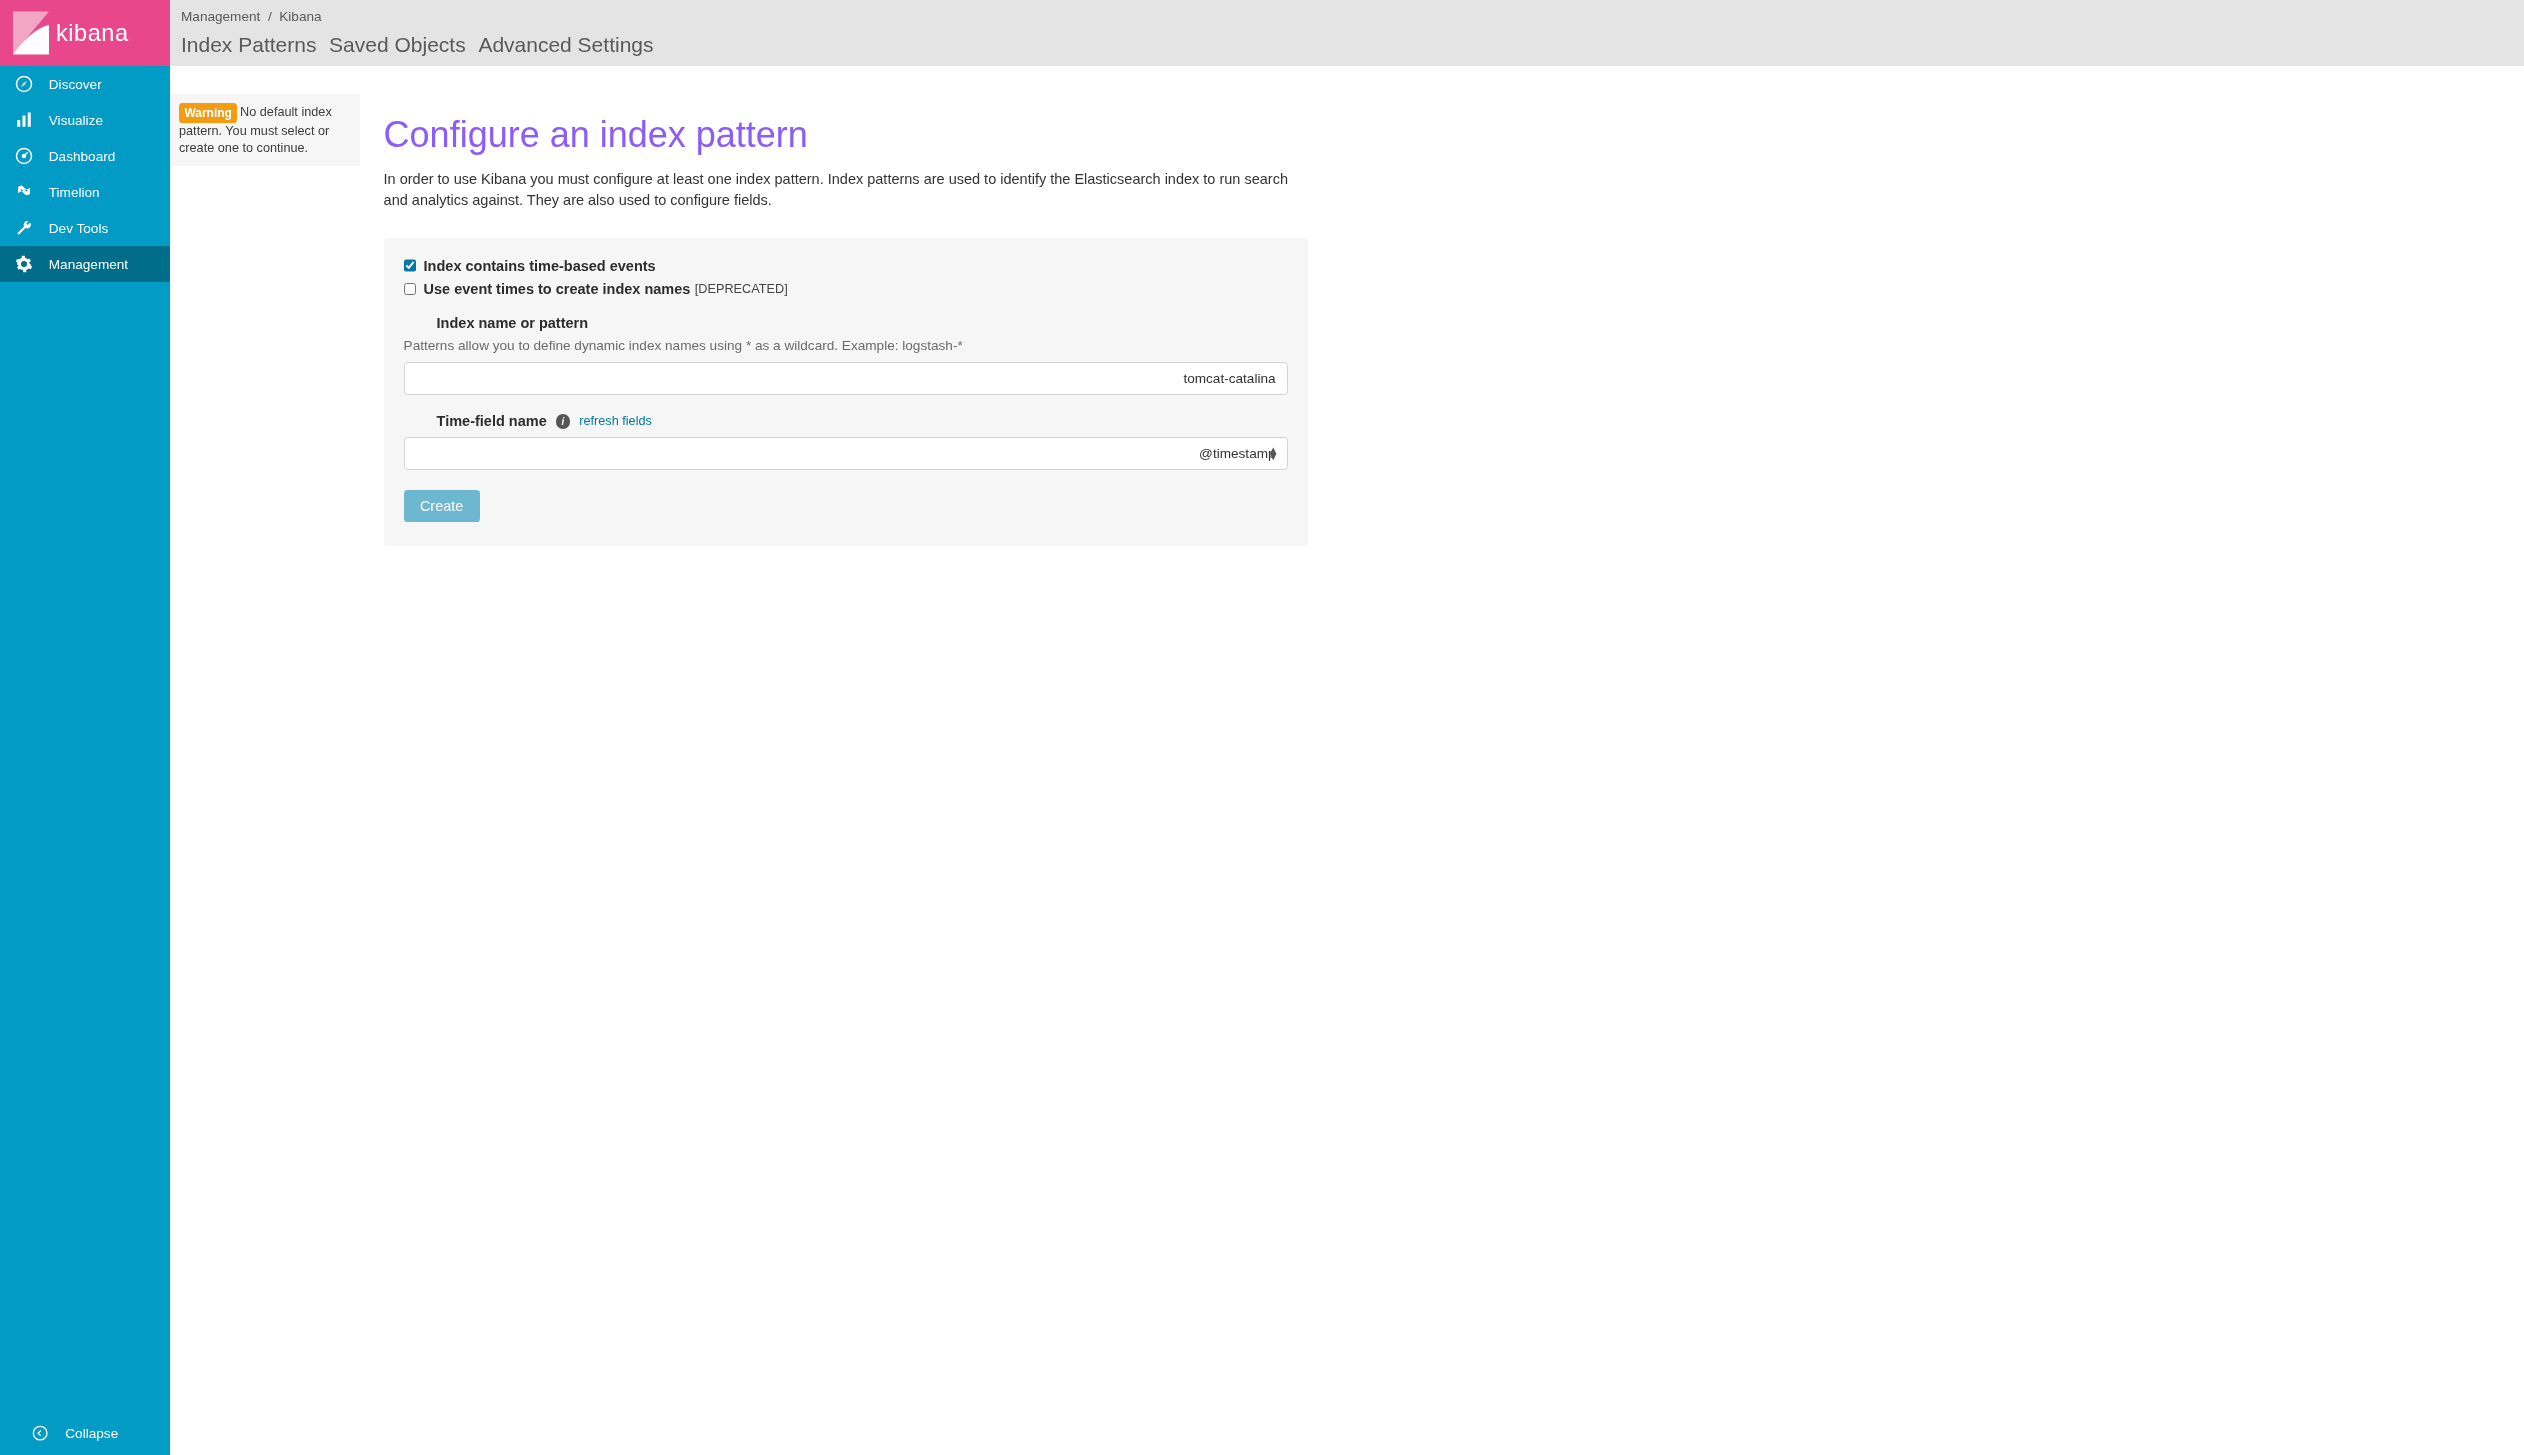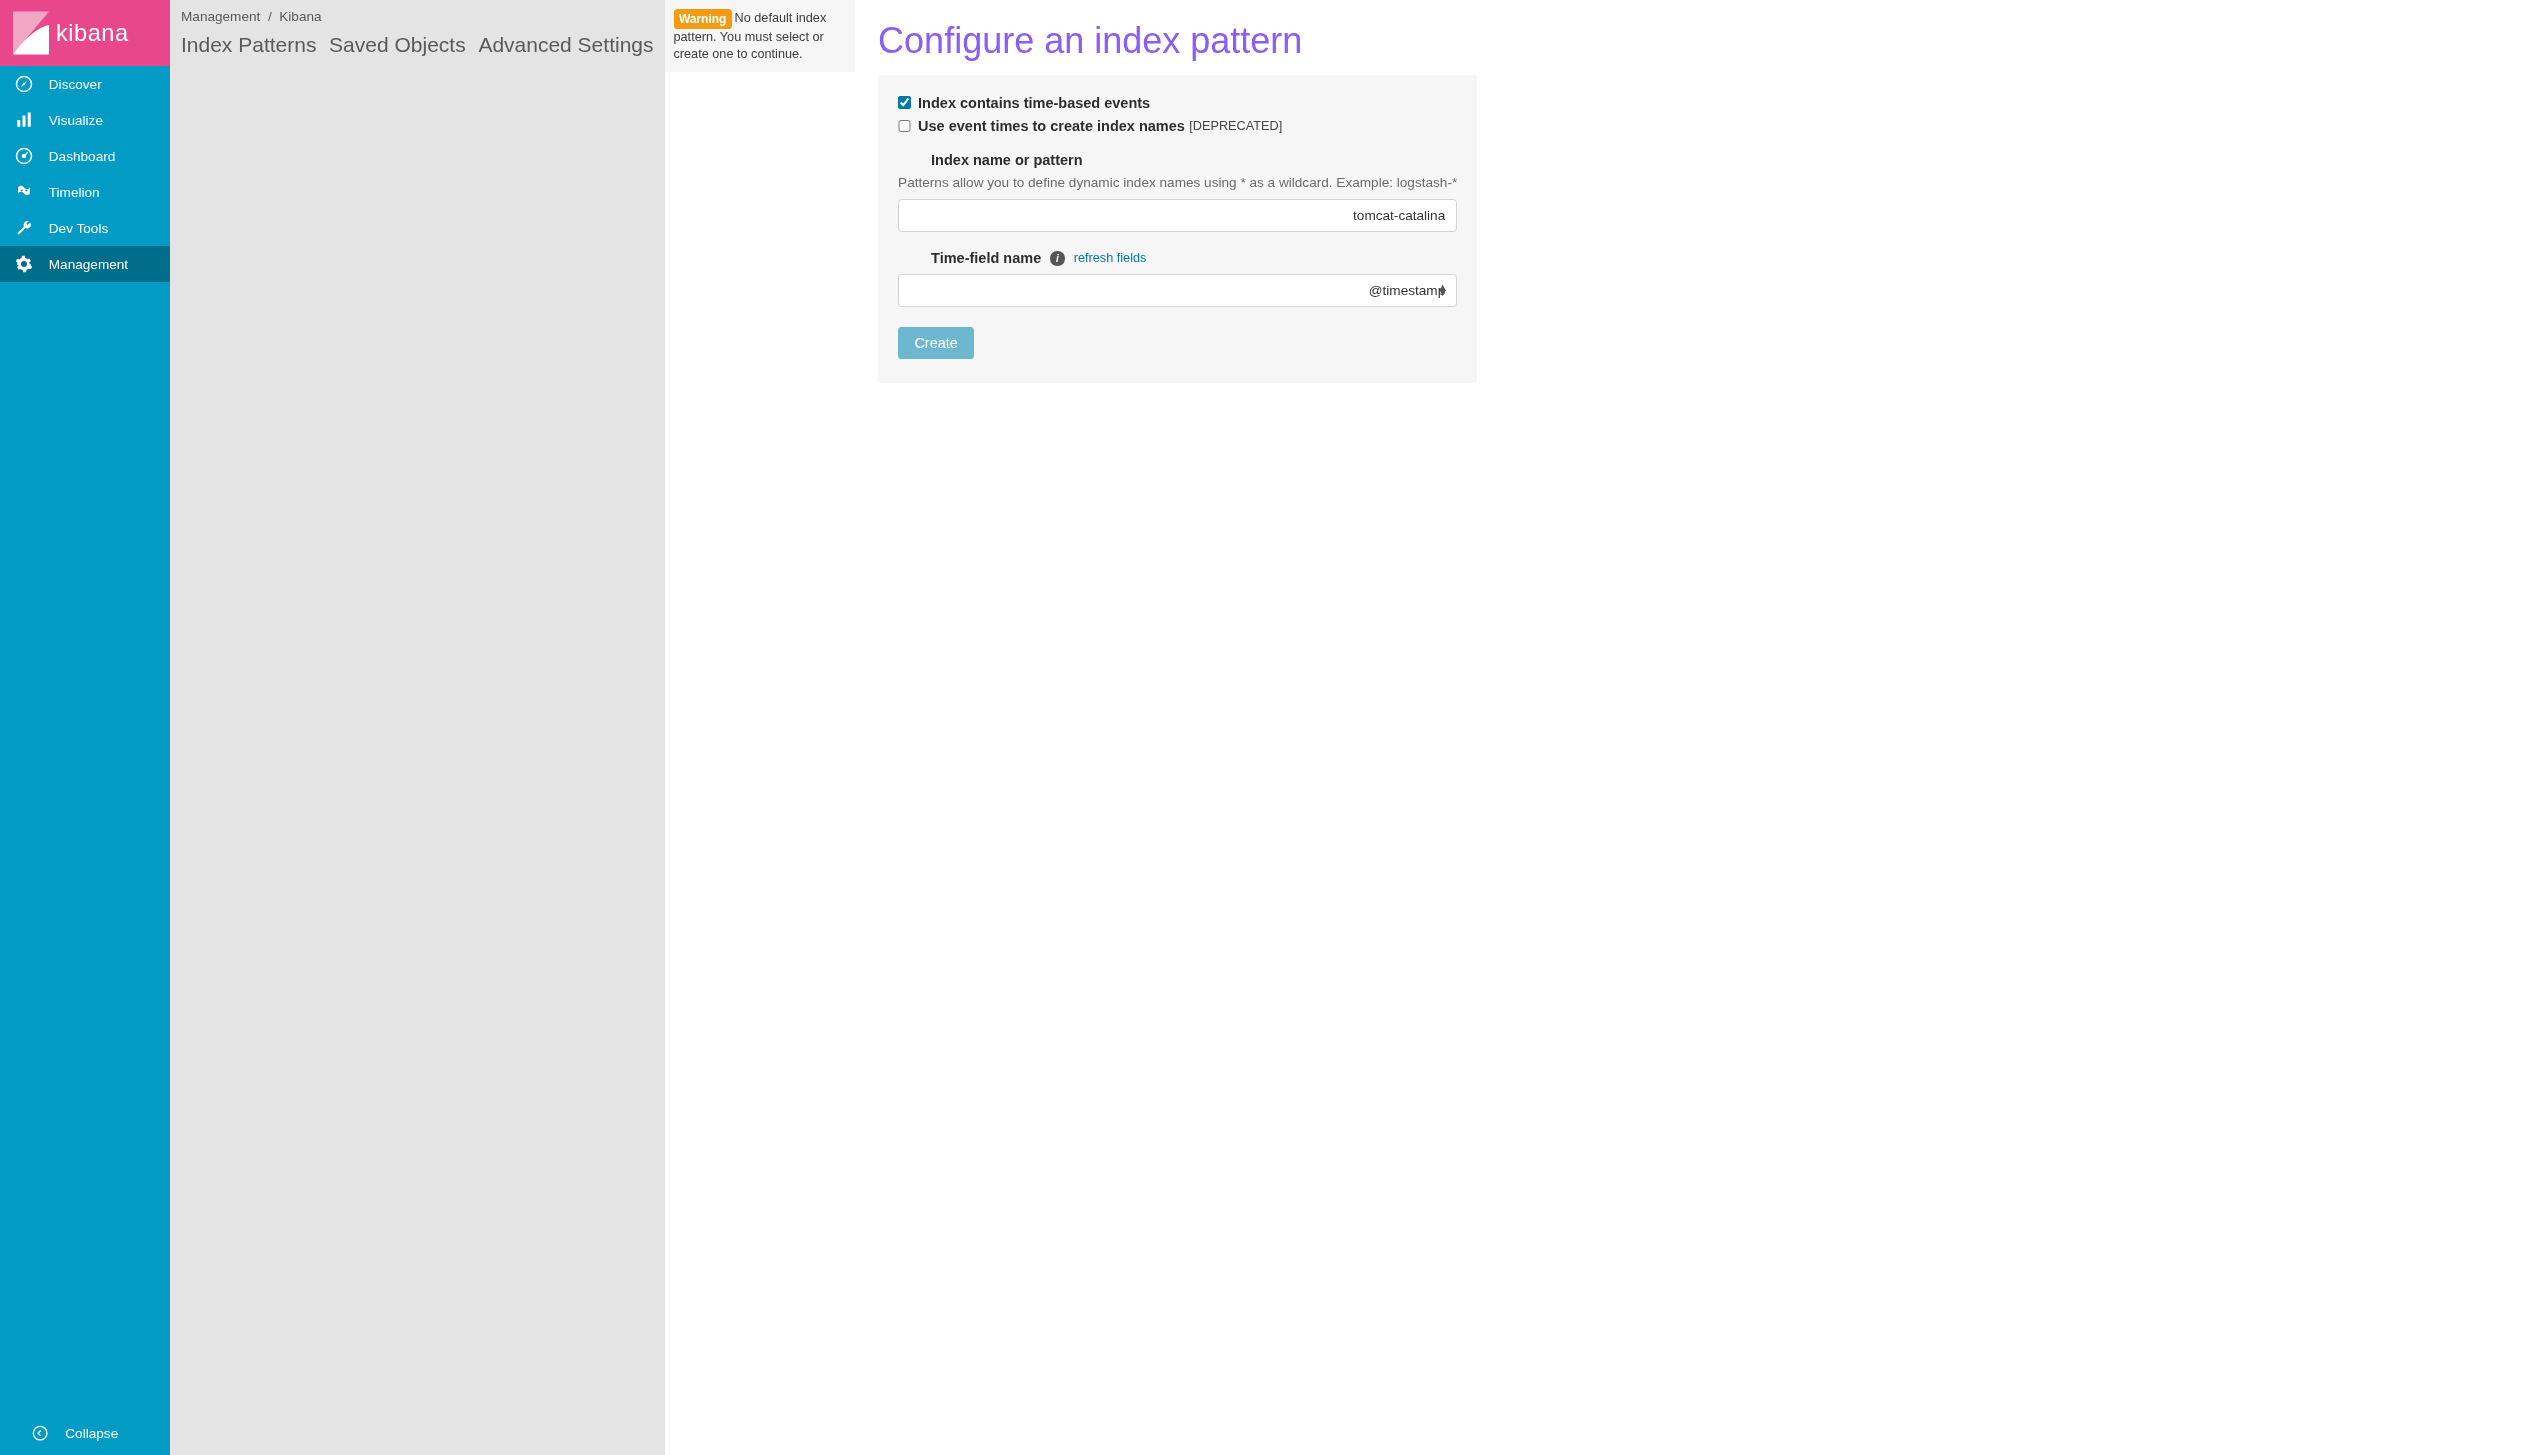--- a/index.html
+++ b/index.html
@@ -73,23 +73,24 @@
     }
     .sidebar-footer .nav-icon {
       width: 18px; height: 18px; margin-right: 16.3px;
       display:inline-flex;align-items:center;justify-content:center;
     }
 
     
     .main {
       flex: 1;
       display: flex;
-      flex-direction: row;
+      flex-direction: column;
       overflow: auto;
       background: #fff;
+      gap: 28px;
     }
     .topbar {
       background: #e4e4e4;
       padding: 9px 11px 9px 11px;
     }
     .breadcrumb {
       color: #5a5a5a;
       font-size: 13.6px;
       margin-bottom: 9px;
     }
@@ -338,20 +339,21 @@
     </div>
   </div>
 
   <div class="content">
     <div class="warning-box">
       <span class="warning-badge">Warning</span><span>No default index pattern. You must select or create one to continue.</span>
     </div>
 
     <div class="page">
       <h1>Configure an index pattern</h1>
+      <p class="page-desc">In order to use Kibana you must configure at least one index pattern. Index patterns are used to identify the Elasticsearch index to run search and analytics against. They are also used to configure fields.</p>
 
       <div class="panel">
 
         <div class="form-row">
           <input type="checkbox" checked="" style="">
           <span class="checkbox-label">Index contains time-based events</span>
         </div>
 
         <div class="form-row">
           <input type="checkbox" style="">

